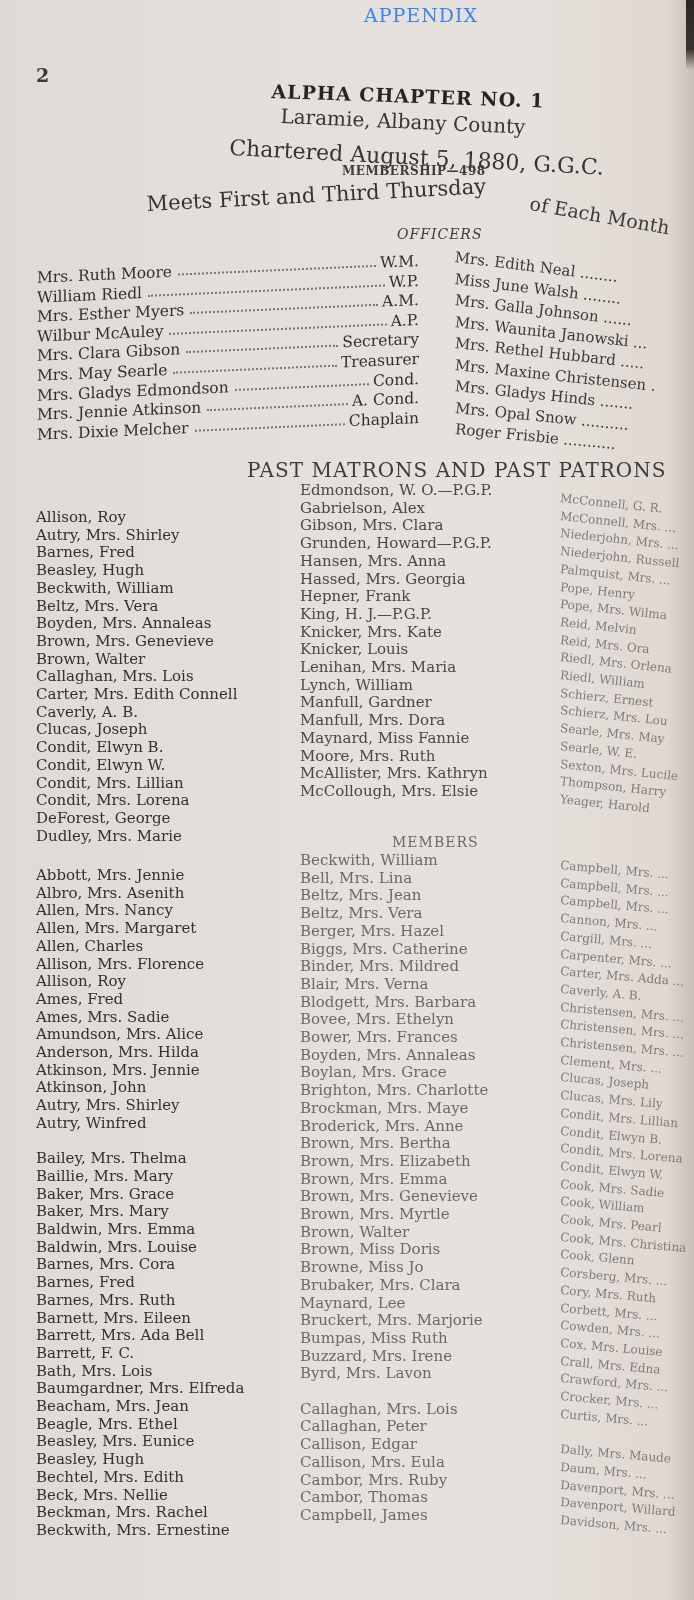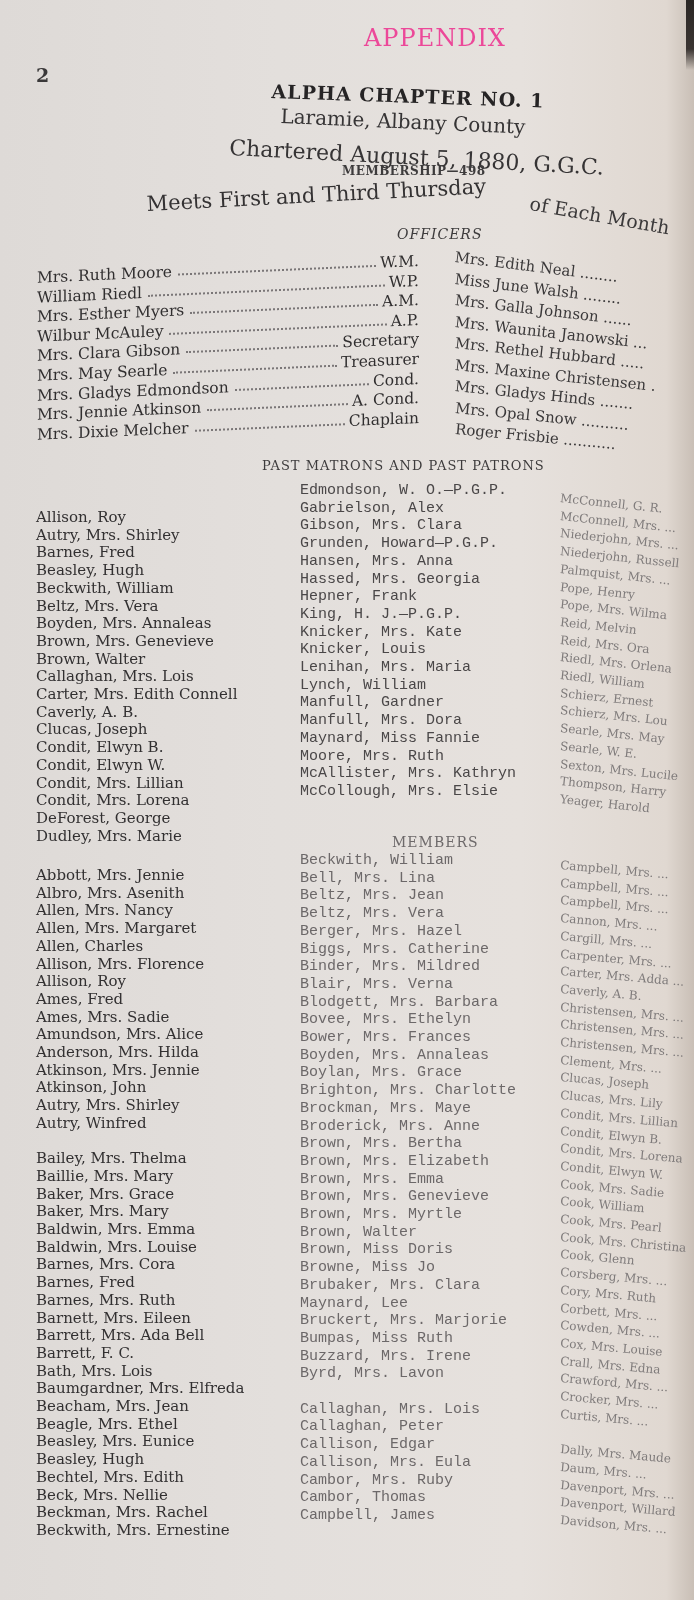--- a/index.html
+++ b/index.html
@@ -4,38 +4,38 @@
 <style>
   html, body { margin:0; padding:0; }
   body {
     width:694px; height:1600px; overflow:hidden; position:relative;
     background: linear-gradient(90deg, #dedad7 0%, #e3dfdc 40%, #e6e1dd 75%, #e0d8d1 96%, #c9bfb6 100%);
     font-family: "DejaVu Serif", "Liberation Serif", serif;
     color:#2d2b2c;
   }
   .edge-shadow { position:absolute; right:0; top:0; width:8px; height:70px; background:linear-gradient(180deg,#2a2624 0%, #3a3431 70%, rgba(60,50,45,0) 100%); }
   .abs { position:absolute; white-space:nowrap; }
-  .appendix { left:364px; top:24px; font-size:24px; letter-spacing:1px; color:#ec4899; }
+  .appendix { left:364px; top:4px; font-size:19px; letter-spacing:1px; color:#3b82f6; }
   .pagenum { left:36px; top:64px; font-size:19px; font-weight:bold; color:#3a3839; }
   .chapter { left:272px; top:80px; font-size:19px; font-weight:bold; letter-spacing:1px; transform:rotate(2deg); transform-origin:left top; color:#262425; }
   .location { left:281px; top:104px; font-size:20px; transform:rotate(2.5deg); transform-origin:left top; color:#363435; }
   .chartered { left:230px; top:135px; font-size:22px; transform:rotate(3deg); transform-origin:left top; color:#363435; }
   .membership { left:342px; top:164px; font-size:12px; font-weight:bold; letter-spacing:.5px; color:#3d3b3c; }
   .meets { left:146px; top:192px; font-size:21px; transform:rotate(-3deg) ; transform-origin:left top; color:#343233; }
   .meets-b { left:416px; top:186px; font-size:19px; transform:rotate(10deg); transform-origin:left top; color:#3b393a; }
   .officers-h { left:397px; top:226px; font-size:13px; letter-spacing:1px; color:#3e3c3d;font-style:italic; }
   .off-row { position:absolute; left:37px; width:382px; height:20px; display:flex; align-items:flex-end; font-size:15.5px; color:#302e2f; }
   .off-row .nm { white-space:nowrap; }
   .off-row .dots { flex:1; border-bottom:2px dotted #7a7677; margin:0 4px 5px 6px; }
   .off-row .title { white-space:nowrap; }
   .off-right { position:absolute; left:456px; font-size:15px; color:#3a3839; white-space:nowrap; transform-origin:left top; }
   .section-h { font-size:14px; letter-spacing:1px; color:#3d3b3c; }
   .col { position:absolute; font-size:15px; line-height:17.7px; white-space:nowrap; }
   .col1 { left:36px; color:#323031;margin-top:15px; }
-  .col2 { left:300px; color:#4a4748;font-family:Liberation Mono, monospace; }
+  .col2 { left:300px; color:#4a4748; }
   .col2.fade { color:#6c6869; }
   .col3 { left:561px; color:#7f7b7b; font-size:12px; line-height:17.7px; filter:blur(.5px); }
   .col3 .row { transform-origin:left top; }
   .gap { height:17.7px; }
 </style>
 </head>
 <body>
 
 <div class="edge-shadow"></div>
 
@@ -103,21 +103,21 @@
     <div class="off-right" style="top: 269.5px; transform: rotate(6.8deg);">Miss June Walsh ........</div>
     <div class="off-right" style="top: 291px; transform: rotate(6.6deg);">Mrs. Galla Johnson ......</div>
     <div class="off-right" style="top: 312.5px; transform: rotate(6.4deg);">Mrs. Waunita Janowski ...</div>
     <div class="off-right" style="top: 334px; transform: rotate(6.2deg);">Mrs. Rethel Hubbard .....</div>
     <div class="off-right" style="top: 355.5px; transform: rotate(6deg);">Mrs. Maxine Christensen .</div>
     <div class="off-right" style="top: 377px; transform: rotate(5.8deg);">Mrs. Gladys Hinds .......</div>
     <div class="off-right" style="top: 398.5px; transform: rotate(5.6deg);">Mrs. Opal Snow ..........</div>
     <div class="off-right" style="top: 420px; transform: rotate(5.4deg);">Roger Frisbie ...........</div>
   </div>
 
-<div class="abs section-h" style="left:262px;top:458px;font-size:13px;">PAST MATRONS AND PAST PATRONS</div>
+<div class="abs section-h" style="left:247px;top:458px;font-size:20px;">PAST MATRONS AND PAST PATRONS</div>
 
 <div class="col col1" style="top:494px;" id="pmp-col1">
     <div class="row">Allison, Roy</div>
     <div class="row">Autry, Mrs. Shirley</div>
     <div class="row">Barnes, Fred</div>
     <div class="row">Beasley, Hugh</div>
     <div class="row">Beckwith, William</div>
     <div class="row">Beltz, Mrs. Vera</div>
     <div class="row">Boyden, Mrs. Annaleas</div>
     <div class="row">Brown, Mrs. Genevieve</div>

